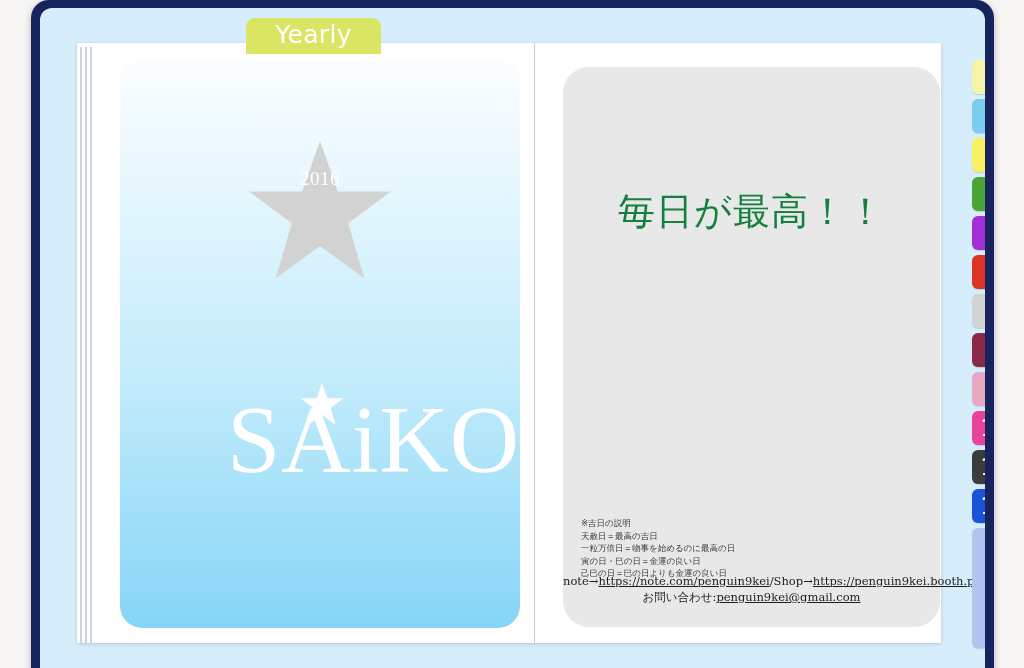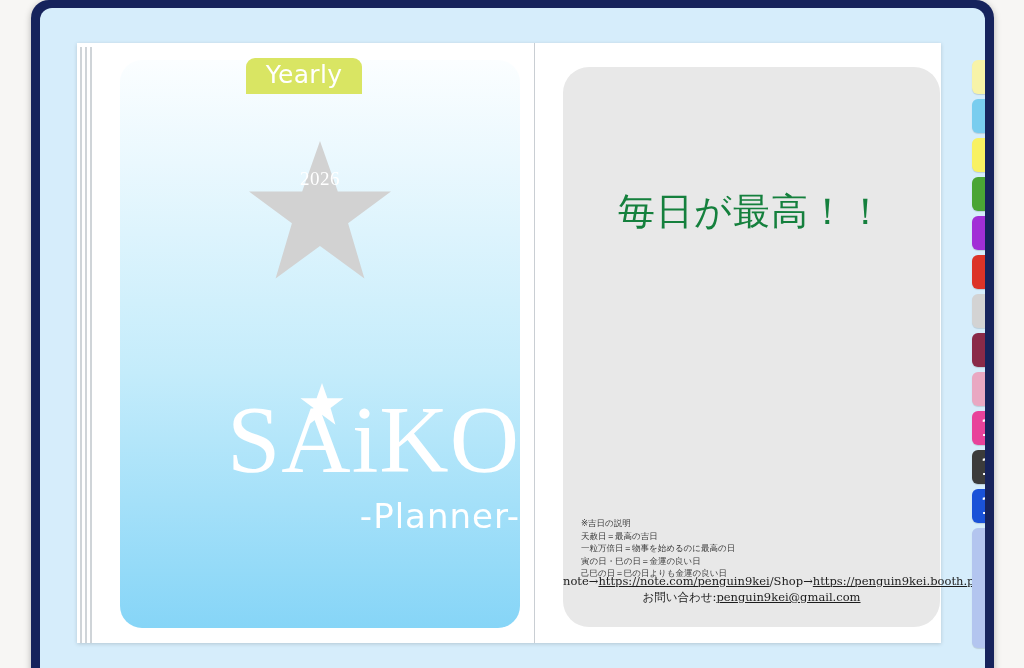--- a/index.html
+++ b/index.html
@@ -50,21 +50,21 @@
     color: #ffffff;
     font-size: 25px;
     line-height: 34px;
     text-align: center;
     letter-spacing: 0.3px;
     font-family: "DejaVu Sans", sans-serif;
     cursor: pointer;
     user-select: none;
   }
   #tab-calendar { left: 68px;  width: 140px; background: #eda33f; }
-  #tab-yearly   { left: 206px; width: 116px; background: #d9e563; margin-top: 40px; }
+  #tab-yearly   { left: 206px; width: 135px; background: #d9e563; }
 
   
   #book {
     position: absolute;
     left: 37px;
     top: 35px;
     width: 864px;
     height: 600px;
     background: #ffffff;
     box-shadow: 0 1px 4px rgba(0,0,0,0.16);
@@ -267,30 +267,29 @@
 
         <div id="spine"></div>
 
         <div id="cover">
 
           <div id="year-star">
             <svg viewBox="0 0 100 96" xmlns="http://www.w3.org/2000/svg">
               <polygon points="50,2 61.8,35.5 97,35.5 68.6,56.5 79.4,93 50,71.5 20.6,93 31.4,56.5 3,35.5 38.2,35.5" fill="#d2d2d2"></polygon>
             </svg>
           </div>
-          <div id="year-label">2026</div>
+          <div id="year-label">2016</div>
 
           <div id="brand-wrap">
             <div id="brand-title">SAiKO</div>
             <div id="brand-star">
               <svg viewBox="0 0 100 96" xmlns="http://www.w3.org/2000/svg">
                 <polygon points="50,2 61.8,35.5 97,35.5 68.6,56.5 79.4,93 50,71.5 20.6,93 31.4,56.5 3,35.5 38.2,35.5" fill="#ffffff"></polygon>
               </svg>
             </div>
-            <div id="brand-sub">-Planner-</div>
           </div>
         </div>
 
         <div id="memo" style="background: rgb(232, 232, 232);">
 
           <div id="memo-headline">毎日が最高！！</div>
 
           <div id="lucky-notes">
             <div>※吉日の説明</div>
             <div>天赦日＝最高の吉日</div>

